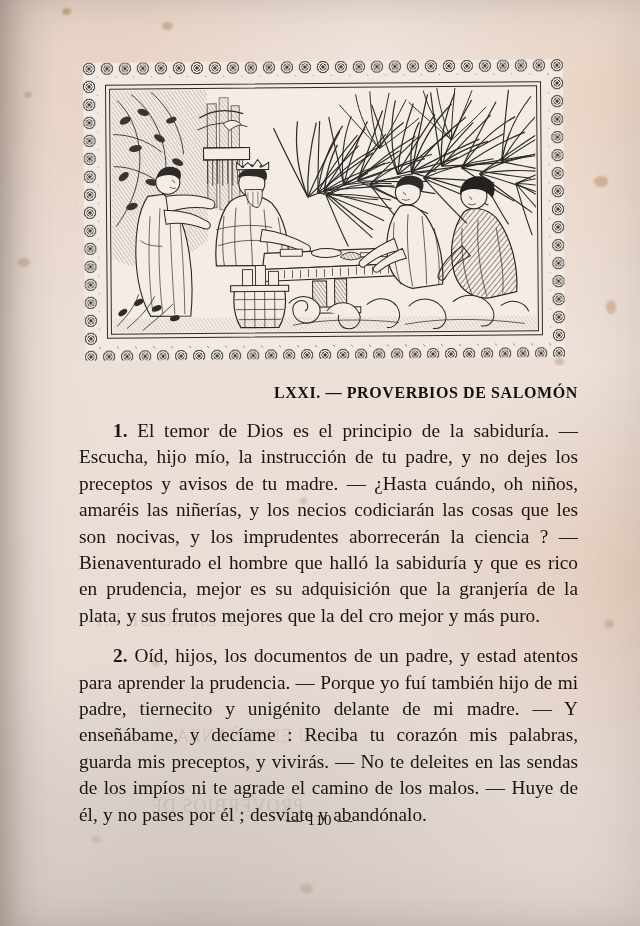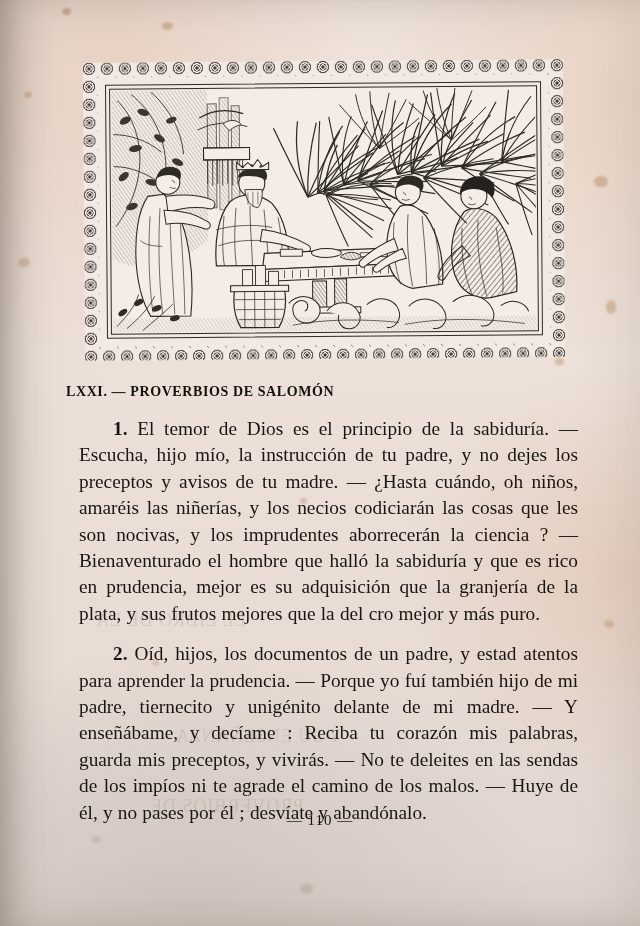--- a/index.html
+++ b/index.html
@@ -78,23 +78,23 @@
   #engraving svg{display:block;width:100%;height:100%;}
   
   #plate{transform:rotate(-0.45deg);transform-origin:50% 50%;}
 
   
   #textblock{
     position:absolute;
     left:66px; top:384px; width:512px;
   }
   #chapter-title{
-    text-align:left;
+    text-align:right;
     font-weight:bold;
-    font-size:14px;
+    font-size:16px;
     letter-spacing:.6px;
     color:#15110e;
     margin:0 0 16px 0;
     white-space:nowrap;
   }
   p.body{
     margin:0 0 14px 13px;
     font-size:19.3px;
     line-height:26.4px;
     color:#1a1512;

